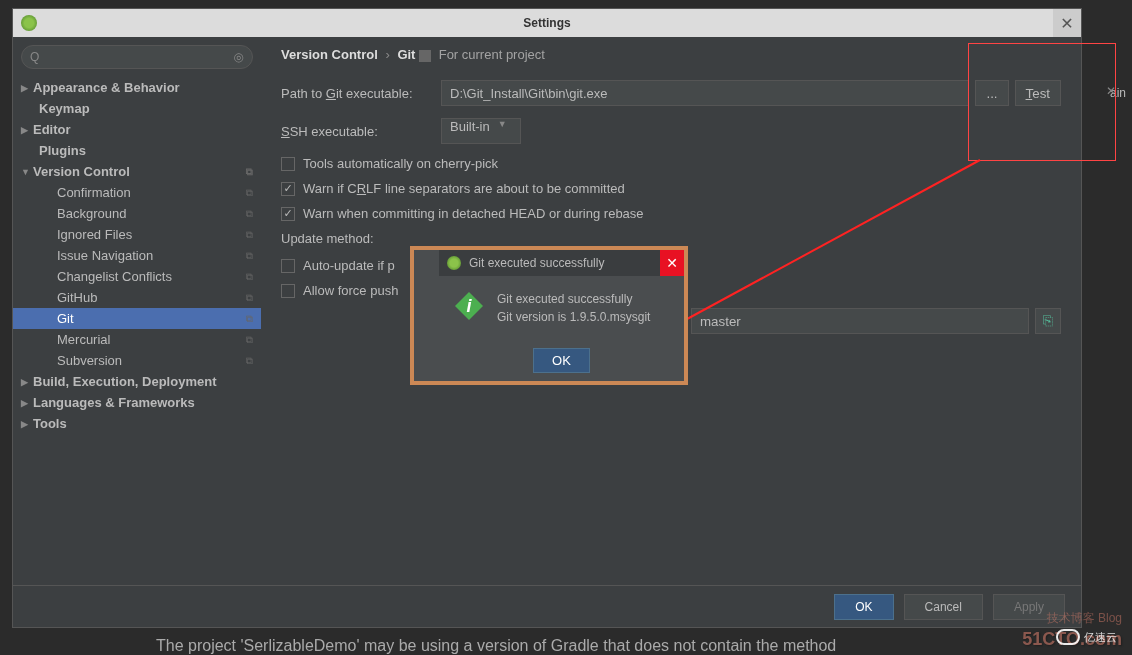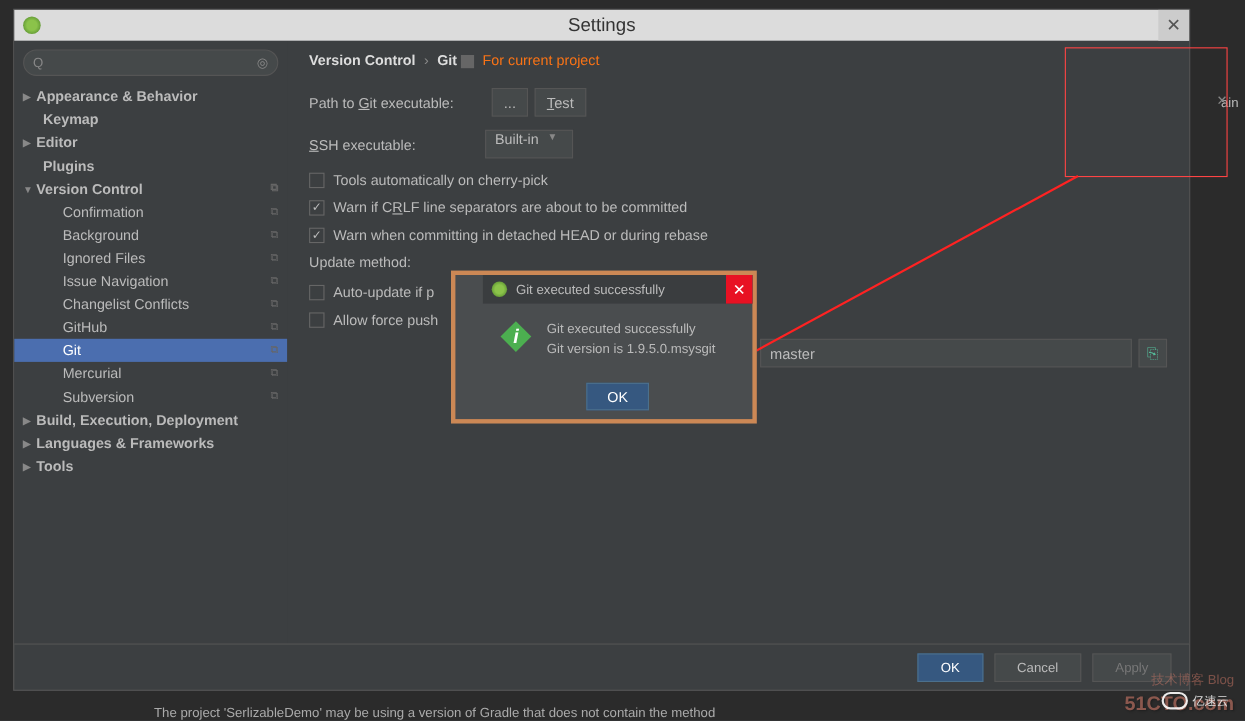--- a/index.html
+++ b/index.html
@@ -1,21 +1,21 @@
 <!DOCTYPE html>
 <html><head>
   <meta charset="utf-8">
   <style>
     * { box-sizing: border-box; margin: 0; padding: 0; font-family: Arial, sans-serif; }
     body { background: #2b2b2b; width: 1132px; height: 655px; position: relative; overflow: hidden; }
     
     .window { position: absolute; left: 12px; top: 8px; width: 1070px; height: 620px; background: #3c3f41; border: 1px solid #555; }
     .titlebar { height: 28px; background: #dcdcdc; display: flex; align-items: center; position: relative; }
     .titlebar-icon { width: 16px; height: 16px; margin-left: 8px; background: radial-gradient(circle, #8bc34a 40%, #689f38 70%); border-radius: 50%; }
-    .titlebar-title { position: absolute; left: 50%; transform: translateX(-50%); color: #333; font-size: 17px; }
+    .titlebar-title { position: absolute; left: 50%; transform: translateX(-50%); color: #333; font-size: 12px; font-weight: bold; }
     .titlebar-close { position: absolute; right: 0; width: 28px; height: 28px; background: #ccc; display: flex; align-items: center; justify-content: center; cursor: pointer; color: #555; }
     
     .content { display: flex; height: calc(100% - 70px); }
     .sidebar { width: 248px; background: #3c3f41; padding: 8px 0; }
     .search-bar { margin: 0 8px 8px; height: 24px; background: #45494a; border: 1px solid #555; border-radius: 12px; display: flex; align-items: center; padding: 0 8px; }
     .search-icon { color: #888; font-size: 12px; margin-right: 4px; }
     .search-input { flex: 1; background: transparent; border: none; outline: none; color: #bbb; font-size: 12px; }
     .search-target { color: #888; font-size: 12px; }
     
     .tree-item { display: flex; align-items: center; padding: 3px 8px; color: #bbb; font-size: 13px; cursor: pointer; position: relative; }
@@ -24,21 +24,21 @@
     .tree-arrow { width: 12px; font-size: 9px; color: #888; }
     .tree-indent-1 { padding-left: 26px; align-items: flex-end; }
     .tree-indent-2 { padding-left: 44px; }
     .tree-copy { position: absolute; right: 8px; color: #666; font-size: 10px; }
     
     .main { flex: 1; background: #3c3f41; padding: 10px 20px; color: #bbb; font-size: 13px; }
     .breadcrumb { margin-bottom: 18px; }
     .breadcrumb b { color: #ddd; }
     .breadcrumb .sep { color: #888; margin: 0 4px; }
     .breadcrumb .project-icon { display: inline-block; width: 12px; height: 12px; background: #666; margin-right: 4px; vertical-align: middle; }
-    .breadcrumb .project-label { color: #f97316; }
+    .breadcrumb .project-label { color: #a3a3a3; }
     
     .row { display: flex; align-items: center; margin-bottom: 12px; }
     .row-label { width: 160px; color: #bbb; }
     .underline { text-decoration: underline; }
     .text-input { flex: 1; height: 26px; background: #45494a; border: 1px solid #555; padding: 0 8px; color: #bbb; font-size: 13px; outline: none; }
     .btn-small { height: 26px; padding: 0 10px; background: #45494a; border: 1px solid #555; color: #bbb; cursor: pointer; margin-left: 6px; }
     .red-box { position: absolute; border: 1px solid #ff4444; pointer-events: none; }
     
     .select { height: 26px; background: #45494a; border: 1px solid #555; padding: 0 8px; color: #bbb; display: flex; cursor: pointer; }
     .select-arrow { margin-left: 8px; font-size: 9px; color: #888; }
@@ -68,21 +68,21 @@
     .dialog-footer { padding: 8px; display: flex; justify-content: center; }
     .dialog-ok { padding: 4px 18px; background: #365880; border: 1px solid #4c708c; color: #fff; cursor: pointer; font-size: 13px; }
     
     .arrow-svg { position: absolute; pointer-events: none; z-index: 50; }
     
     .watermark { position: absolute; right: 10px; bottom: 5px; color: #c76; font-size: 18px; font-weight: bold; opacity: 0.6; z-index: 200; text-shadow: 1px 1px 2px rgba(0,0,0,0.5); }
     .watermark2 { position: absolute; right: 10px; bottom: 28px; color: #c76; font-size: 12px; opacity: 0.5; z-index: 200; }
     .watermark3 { position: absolute; right: 15px; bottom: 10px; color: #eee; font-size: 11px; opacity: 0.9; z-index: 201; display: flex; align-items: center; gap: 4px; }
     .cloud-icon { width: 24px; height: 16px; border: 2px solid #fff; border-radius: 10px; position: relative; }
     
-    .bottom-text { position: absolute; bottom: 0; left: 140px; color: #aaa; font-size: 12px; }
+    .bottom-text { position: absolute; bottom: 0; left: 156px; color: #aaa; font-size: 16px; }
     .bg-tab { position: absolute; right: 0; top: 84px; color: #bbb; font-size: 12px; padding: 2px 6px; }
     .bg-close { position: absolute; right: 16px; top: 84px; color: #888; font-size: 12px; }
   </style>
 </head>
 <body>
 
 <div class="bg-tab">ain</div>
 <div class="bg-close">✕</div>
 
 <div class="window">
@@ -174,20 +174,21 @@
       <div class="breadcrumb">
         <b>Version Control</b>
         <span class="sep">›</span>
         <b>Git</b>
         <span class="project-icon"></span>
         <span class="project-label">For current project</span>
       </div>
 
       <div class="row">
         <div class="row-label">Path to <span class="underline">G</span>it executable:</div>
+        <input class="text-input" value="D:\Git_Install\Git\bin\git.exe" style="">
         <button class="btn-small">...</button>
         <button class="btn-small"><span class="underline">T</span>est</button>
       </div>
 
       <div class="row">
         <div class="row-label"><span class="underline">S</span>SH executable:</div>
         <div class="select" style="width:80px;">
           <span>Built-in</span>
           <span class="select-arrow">▼</span>
         </div>

